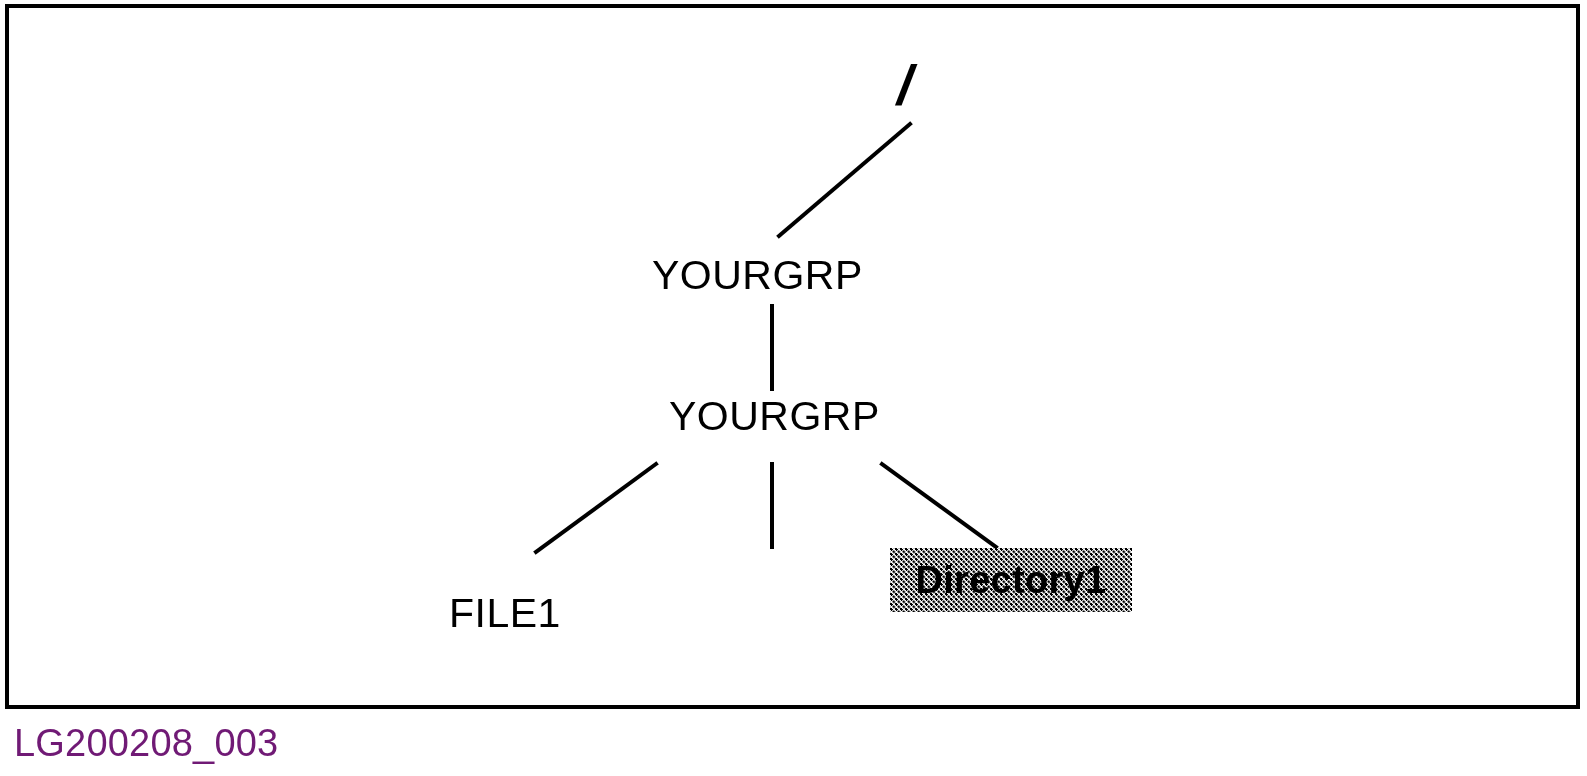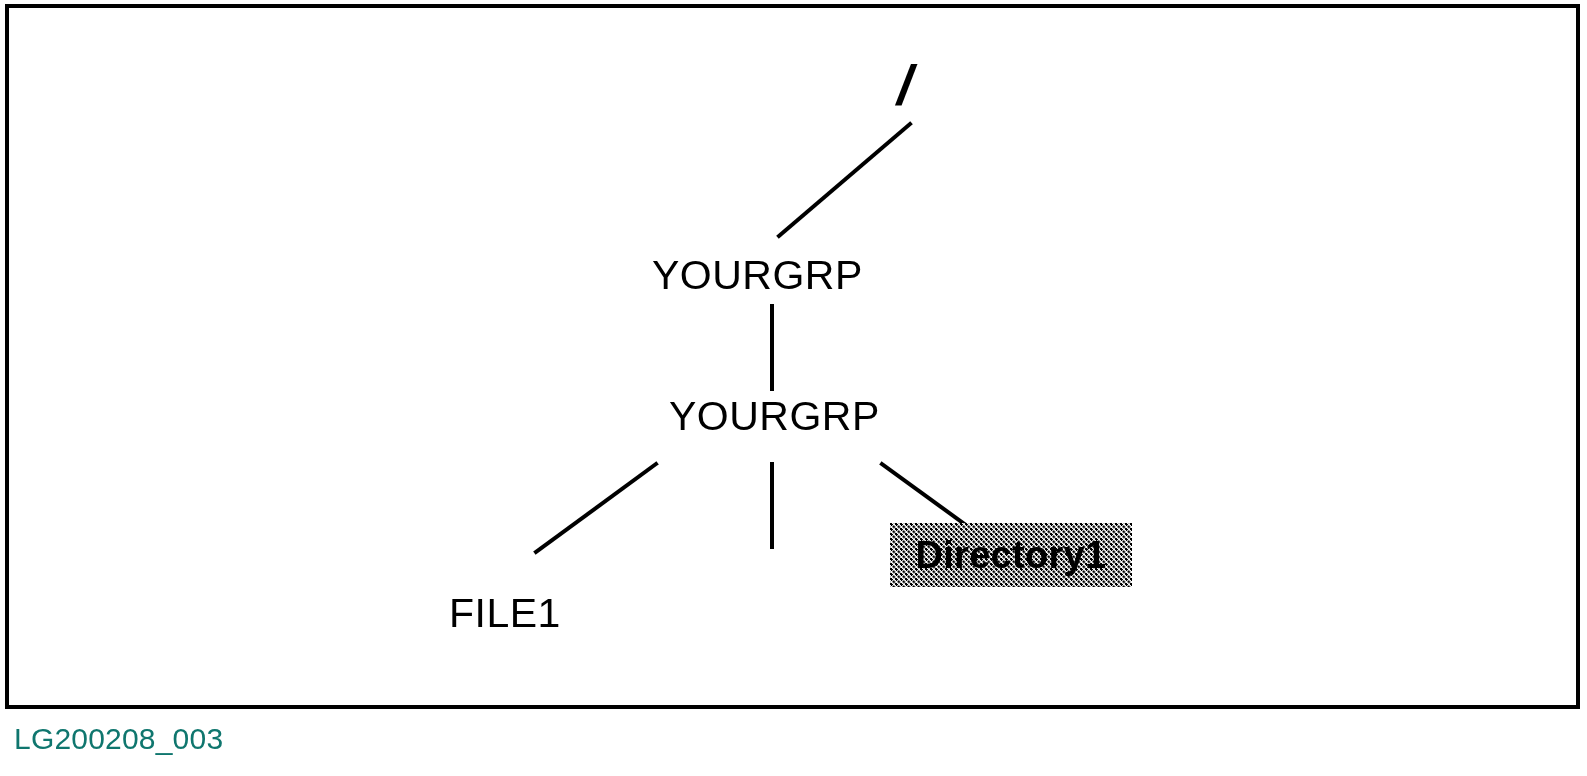--- a/index.html
+++ b/index.html
@@ -87,22 +87,22 @@
   .node-shaded .shaded-text {
     
     color: #000000;
   }
 
   
   .figure-caption {
     position: absolute;
     left: 14px;
     top: 722px;
-    font-size: 30px;
-    color: #0f766e;
+    font-size: 38px;
+    color: #701a75;
     letter-spacing: 0.2px;
     white-space: nowrap;
   }
 </style>
 </head>
 <body>
 
 <div id="figure-root">
 
   <div class="figure-frame"></div>
@@ -122,19 +122,19 @@
 
   <div class="node node-root" style="left: 897px; top: 57px;">/</div>
 
   <div class="node node-plain" style="left: 652px; top: 255px;">YOURGRP</div>
 
   <div class="node node-plain" style="left: 669px; top: 396px;">YOURGRP</div>
 
   <div class="node node-plain" style="left: 449px; top: 557px; margin-top: 36px;">FILE1</div>
 
 
-  <div class="node node-shaded" style="left: 890px; top: 523px; width: 242px; height: 64px;">
+  <div class="node node-shaded" style="left: 890px; top: 548px; width: 242px; height: 64px;">
     <span class="shaded-text">Directory1</span>
   </div>
 
   <div class="figure-caption">LG200208_003</div>
 
 </div>
 
 </body></html>

